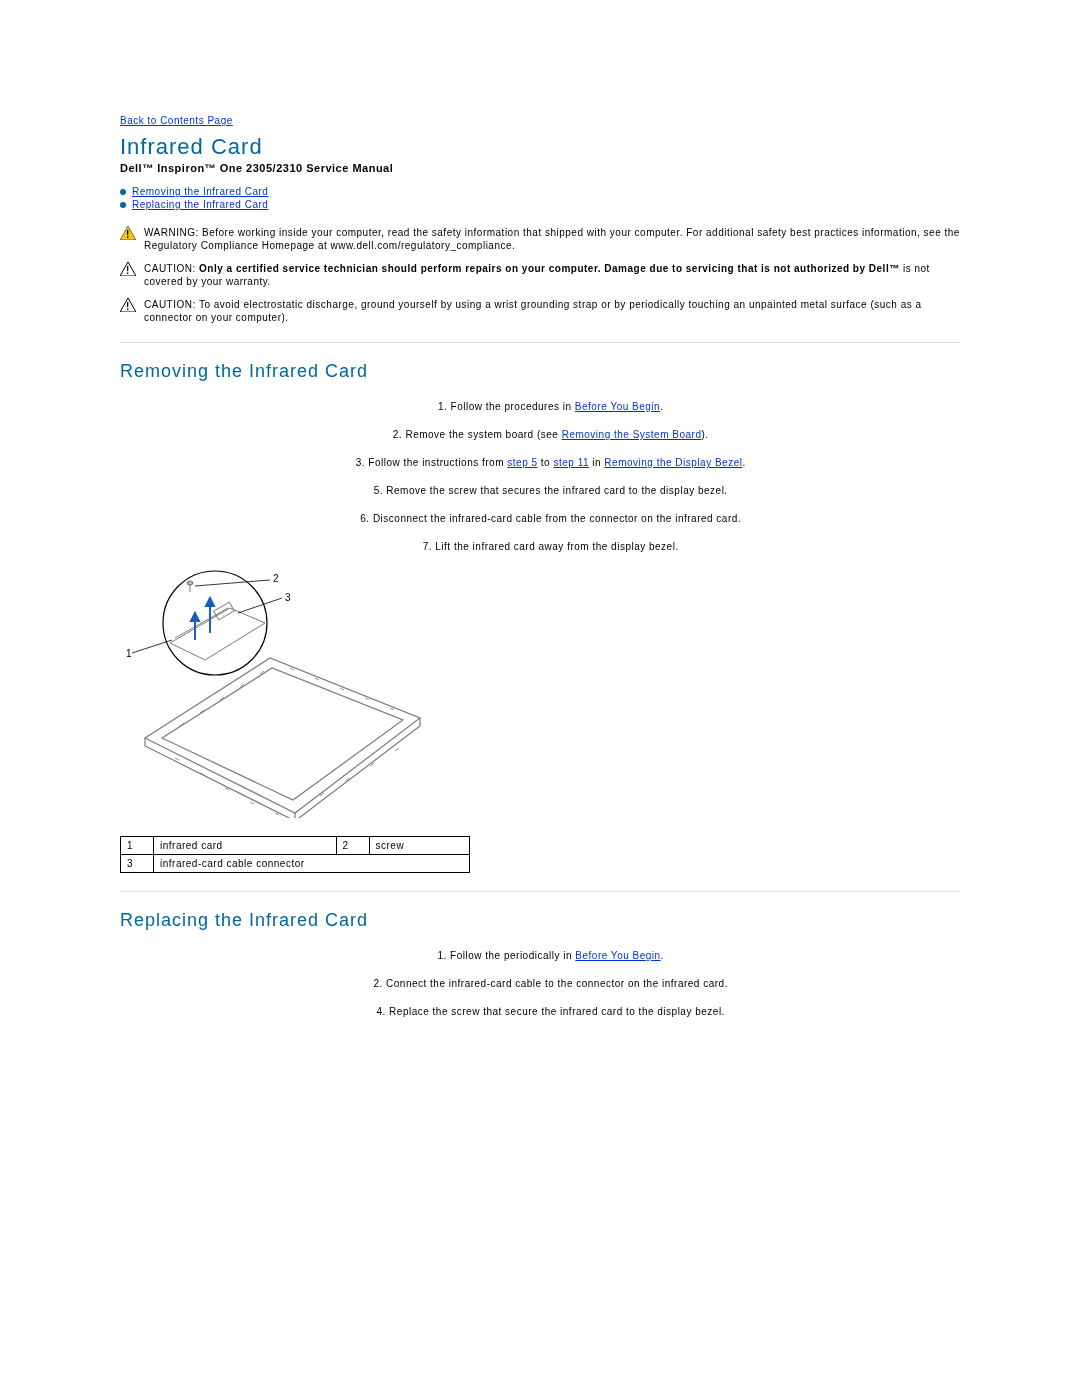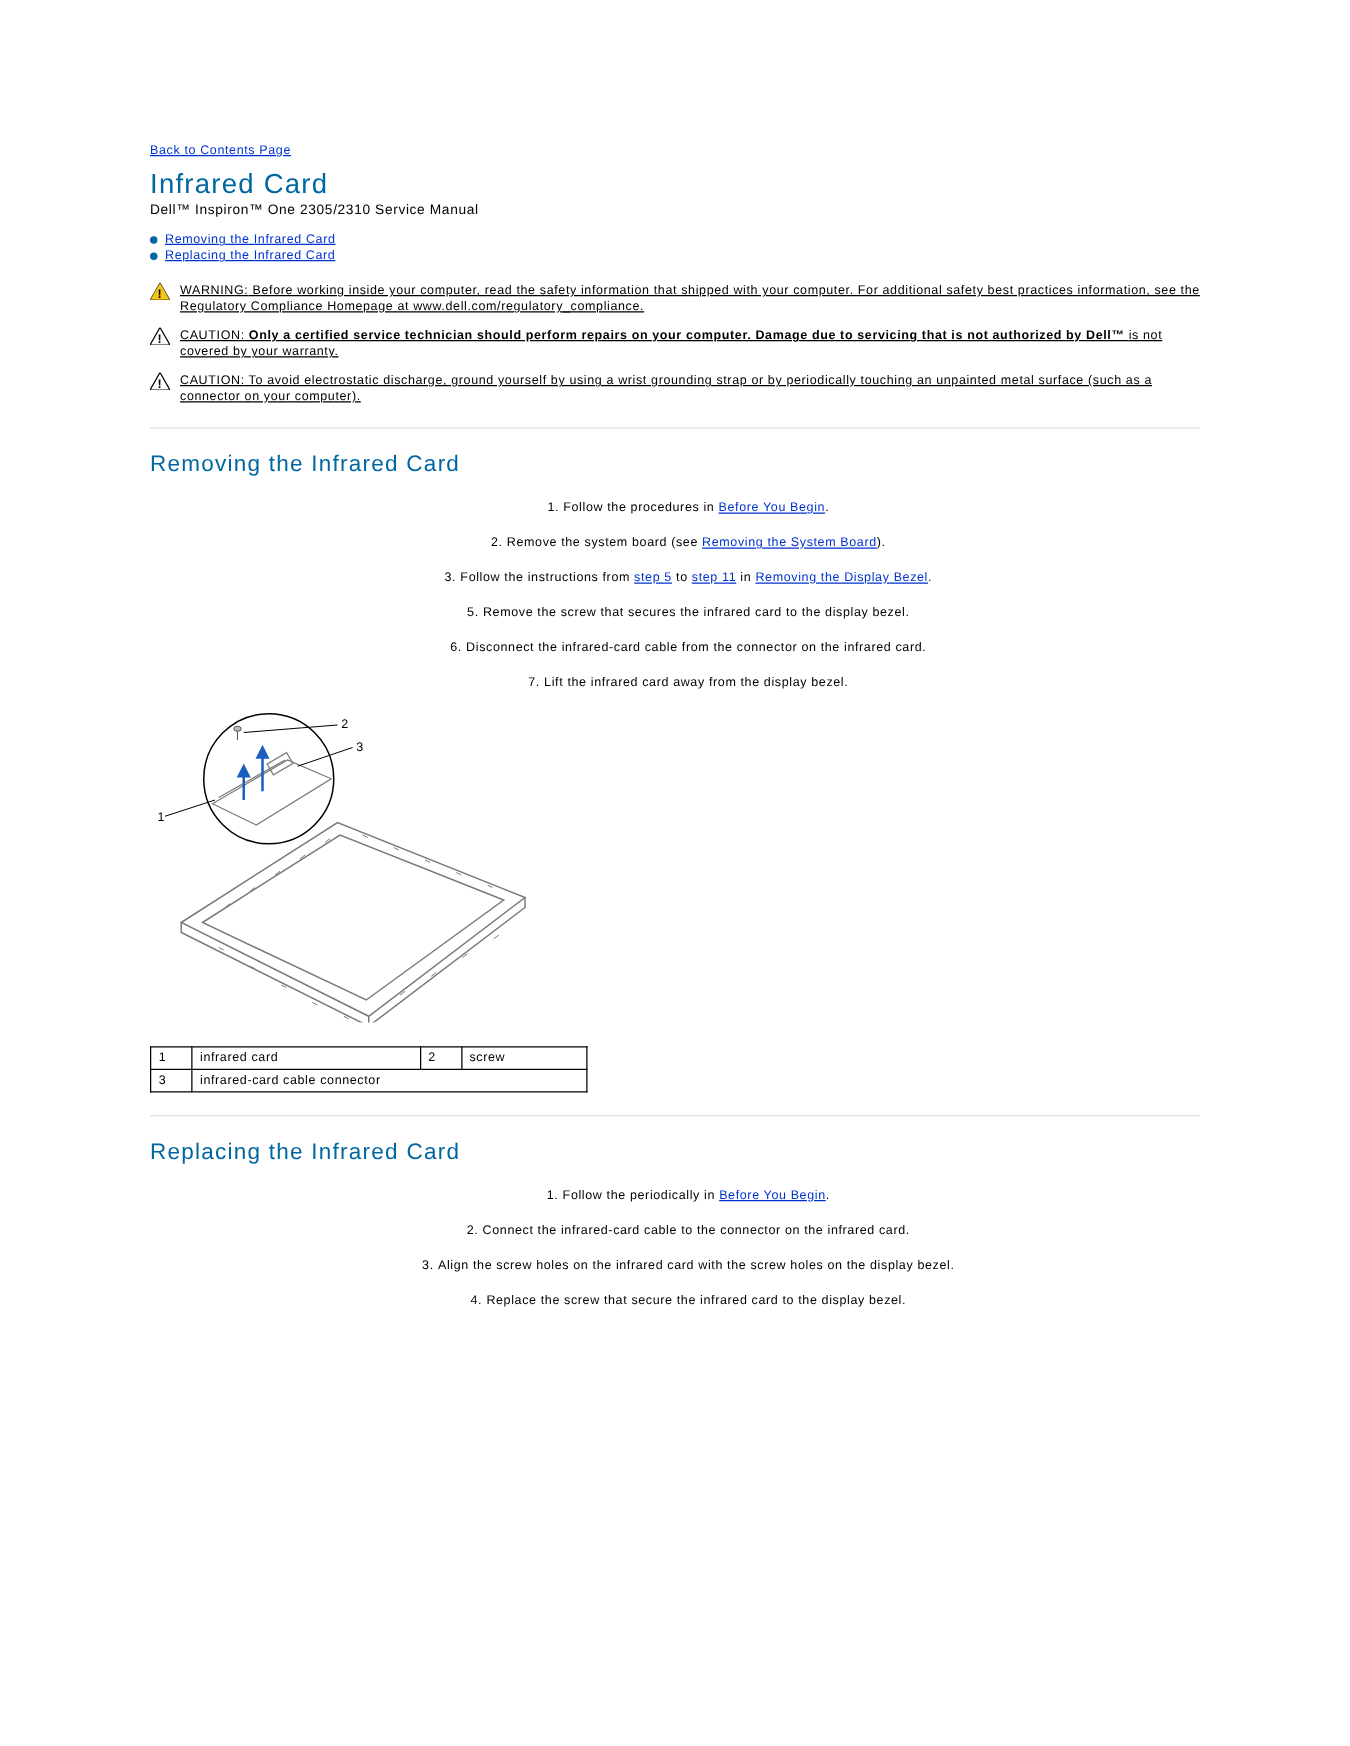--- a/index.html
+++ b/index.html
@@ -18,21 +18,21 @@
   }
   .title {
     font-size: 22px;
     color: #0066a1;
     font-weight: normal;
     margin: 8px 0 2px 0;
     letter-spacing: 1px;
   }
   .subtitle {
     font-size: 11px;
-    font-weight: normal;
+    font-weight: bold;
     margin-bottom: 12px;
   }
   .toc {
     margin: 6px 0 16px 0;
   }
   .toc-item {
     display: flex;
     align-items: center;
     gap: 6px;
     margin-bottom: 2px;
@@ -48,21 +48,21 @@
     display: flex;
     align-items: flex-start;
     gap: 8px;
     margin: 10px 0;
   }
   .warn-icon, .caution-icon {
     flex: 0 0 16px;
     height: 14px;
   }
   .warn-icon svg, .caution-icon svg { display:block; }
-  .alert-text { flex: 1; line-height: 1.3; text-decoration: underline; }
+  .alert-text { flex: 1; line-height: 1.3; }
   .bold { font-weight: bold; text-align: center; }
   hr.sep {
     border: none;
     border-top: 1px solid #e0e0e0;
     margin: 18px 0;
   }
   .section-heading {
     font-size: 18px;
     color: #0066a1;
     letter-spacing: 1px;
@@ -234,18 +234,17 @@
 </tbody>
   </table>
 
 <hr class="sep">
 
 <div class="section-heading">Replacing the Infrared Card</div>
 
 <div class="steps">
   <div class="step"><span class="step-num">1.</span><span>Follow the periodically in </span><a class="link">Before You Begin</a><span>.</span></div>
   <div class="step"><span class="step-num">2.</span><span>Connect the infrared-card cable to the connector on the infrared card.</span></div>
-  <div class="step"><span class="step-num">3.</span><span>Align the screw holes on the infrared card with the screw holes on the display bezel.</span></div>
   <div class="step"><span class="step-num">4.</span><span>Replace the screw that secure the infrared card to the display bezel.</span></div>
 </div>
 
 
 
 
 </body></html>

